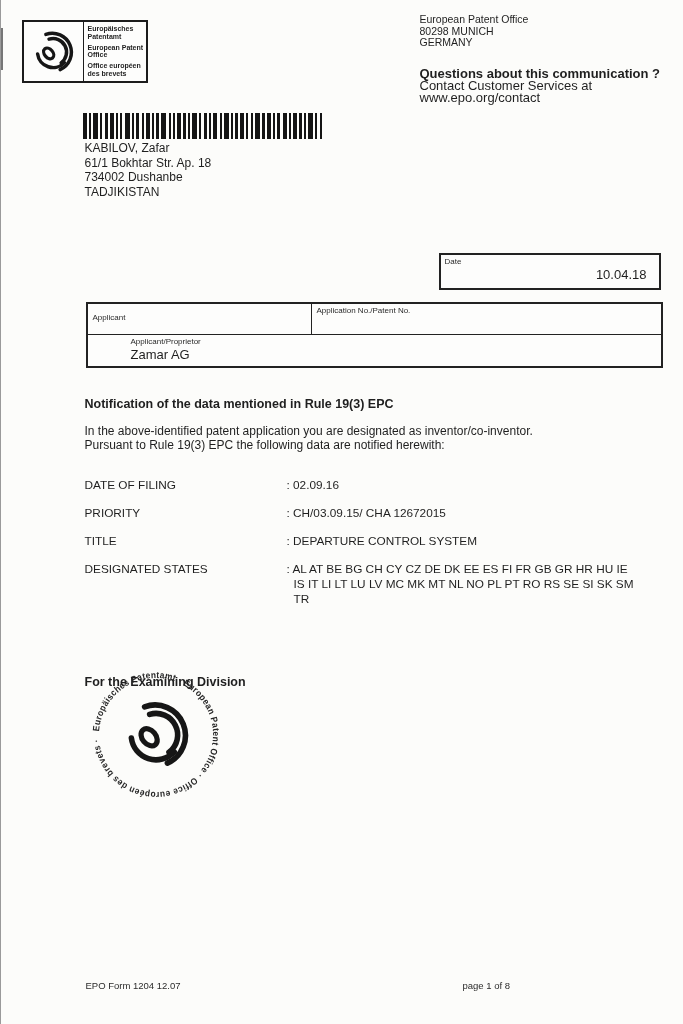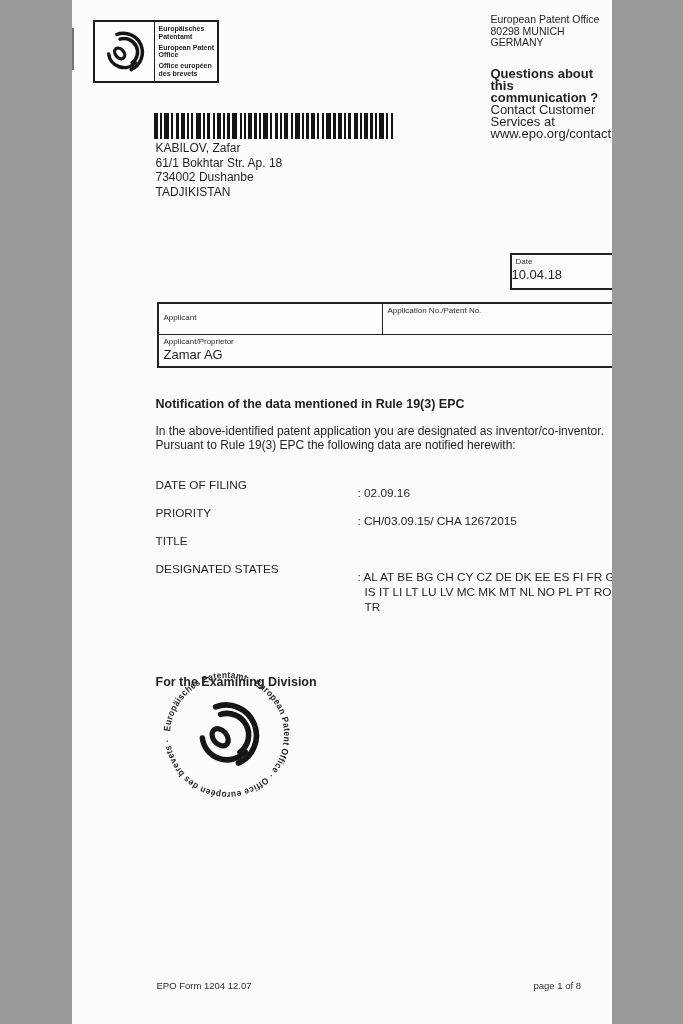--- a/index.html
+++ b/index.html
@@ -1,18 +1,18 @@
 <!DOCTYPE html>
 <html><head>
 <meta charset="utf-8">
 <style>
   html,body{margin:0;padding:0;background:#9a9a9a;}
   *{box-sizing:border-box;}
   .page{
-    position:relative;width:540px;height:1024px;margin:0 auto;
+    position:relative;width:682px;height:1024px;margin:0 auto;
     background:#fcfcfa;overflow:hidden;
     font-family:"Liberation Sans", sans-serif;color:#1f1f1f;padding-left:40px;
   }
   .abs{position:absolute;}
 
   
   .logo-box{left:21px;top:20px;width:126px;height:63px;border:2px solid #1c1c1c;display:flex;background:#fdfdfc;}
   .logo-box .glyph-cell{width:60px;border-right:1.5px solid #1c1c1c;display:flex;align-items:center;justify-content:center;}
   .logo-box .labels{flex:1;padding:3px 0 0 4px;display:flex;flex-direction:column;justify-content:space-between;height:100%;padding-bottom:4px;}
   .logo-box .labels div{font-size:7px;font-weight:bold;line-height:7.5px;width:56px;}
@@ -25,37 +25,37 @@
   
   .barcode{left:82px;top:113px;width:239px;height:26px;display:flex;overflow:hidden;align-items:stretch;}
   .barcode span{flex:none;height:100%;}
   .barcode .bar{background:#141414;}
   .recipient{left:84px;top:141px;font-size:12px;line-height:14.6px;}
 
   
   .date-box{left:438px;top:253px;width:222px;height:37px;border:2px solid #222;background:#fdfdfc;}
   .box-label{font-size:8px;color:#2a2a2a;}
   .date-box .box-label{position:absolute;left:4px;top:2px;}
-  .date-box .value{position:absolute;left:0;right:4px;top:12px;text-align:left;font-size:13px;}
+  .date-box .value{position:absolute;left:0;right:12px;top:12px;text-align:right;font-size:13px;}
 
   
   .ref-table{left:85px;top:302px;width:577px;border:2px solid #222;background:#fdfdfc;}
   .ref-row1{display:flex;height:31px;border-bottom:1.5px solid #222;}
   .ref-cell{position:relative;padding:2px 5px;}
   .ref-cell.c1{width:224px;border-right:1.5px solid #222;}
   .ref-cell.c2{flex:1;}
-  .ref-row2{height:31px;position:relative;padding:2px 5px;}
+  .ref-row2{height:31px;position:relative;padding:2px 5px;margin-left:38px;}
   .cell-value{font-size:13px;line-height:16px;margin-top:1px;}
 
   
   .heading{left:84px;top:397px;font-size:12.5px;font-weight:bold;}
   .paragraph{left:84px;top:424px;font-size:12px;line-height:14px;white-space:pre-line;}
   .field-row{left:84px;width:578px;display:flex;font-size:11.8px;line-height:15px;}
   .field-row .f-label{width:202px;flex:none;}
-  .field-row .f-value{flex:1;white-space:pre-line;padding-left:7px;text-indent:-7px;margin-top:8px;}
+  .field-row .f-value{flex:1;white-space:pre-line;padding-left:7px;text-indent:-7px;}
 
   
   .examining{left:84px;top:650px;font-size:12.5px;font-weight:bold;margin-top:25px;}
   .stamp{left:82px;top:662px;}
 
   
   .footer-left{left:85px;top:980px;font-size:9.5px;color:#2b2b2b;}
   .footer-right{left:462px;top:980px;font-size:9.5px;color:#2b2b2b;}
 
   
@@ -231,20 +231,21 @@
   <div class="abs field-row" style="top:478px">
     <span class="f-label">DATE OF FILING</span>
     <span class="f-value">: 02.09.16</span>
   </div>
   <div class="abs field-row" style="top:506px">
     <span class="f-label">PRIORITY</span>
     <span class="f-value">: CH/03.09.15/ CHA 12672015</span>
   </div>
   <div class="abs field-row" style="top:534px">
     <span class="f-label">TITLE</span>
+    <span class="f-value">: DEPARTURE CONTROL SYSTEM</span>
   </div>
   <div class="abs field-row" style="top:562px">
     <span class="f-label">DESIGNATED STATES</span>
     <span class="f-value">: AL AT BE BG CH CY CZ DE DK EE ES FI FR GB GR HR HU IE
 IS IT LI LT LU LV MC MK MT NL NO PL PT RO RS SE SI SK SM
 TR</span>
   </div>
 
   <div class="abs examining">For the Examining Division</div>
 

